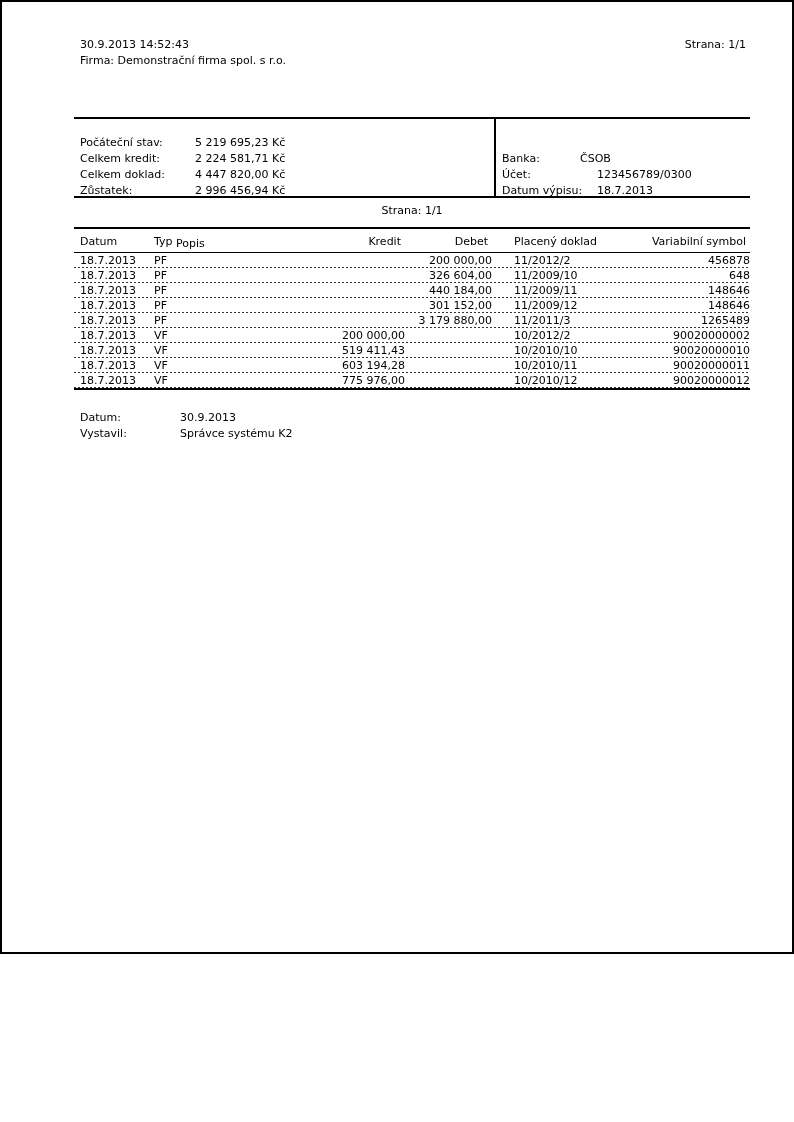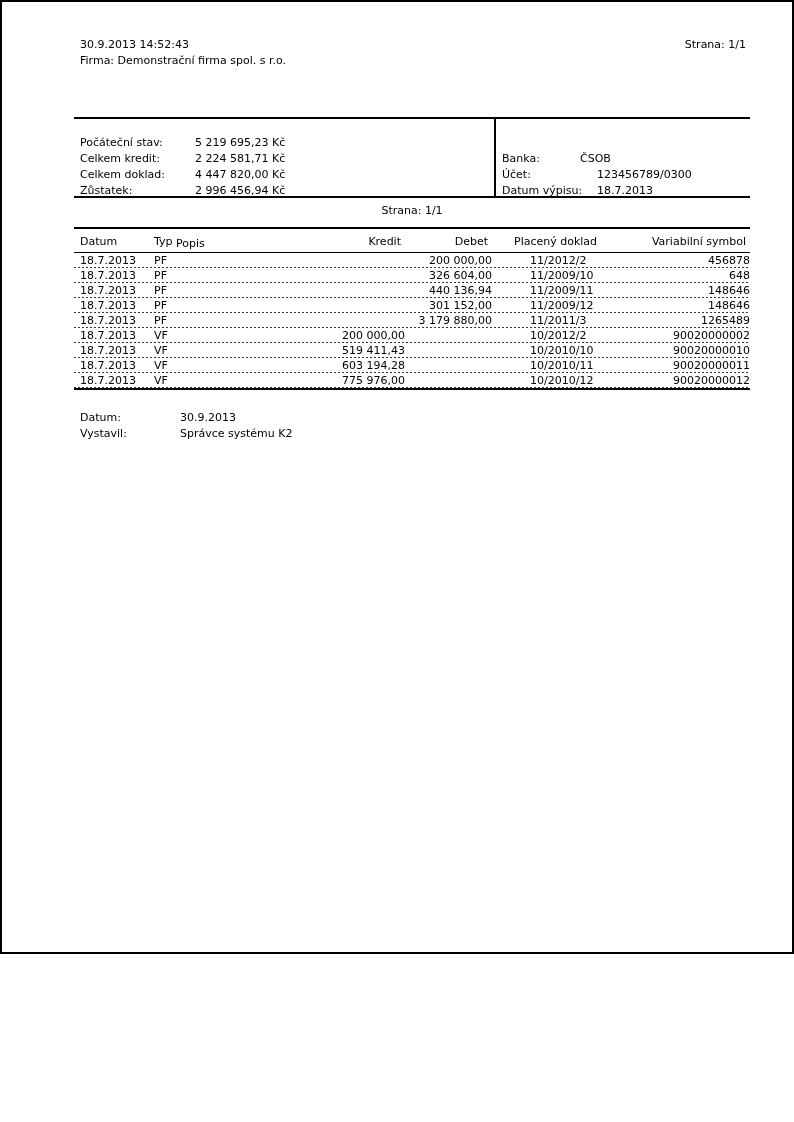--- a/index.html
+++ b/index.html
@@ -30,21 +30,21 @@
     position: absolute; left: 0; right: 0; bottom: 0; height: 1px;
     background-image: linear-gradient(to right, #333333 50%, transparent 50%);
     background-size: 4px 1px;
     background-repeat: repeat-x;
   }
   .cell { position: absolute; top: 1px; line-height: 14px; white-space: nowrap; }
   .c-datum  { left: 6px; }
   .c-typ    { left: 80px; }
   .c-kredit { right: 345px; }
   .c-debet  { right: 258px; }
-  .c-doklad { left: 456px; text-align: center; }
+  .c-doklad { left: 440px; text-align: center; }
   .c-symbol { right: 0px; }
 </style>
 </head>
 <body>
 
 <div class="page">
 
   <div class="abs" style="left:78px; top:36px;">30.9.2013  14:52:43</div>
   <div class="abs" style="left:78px; top:52px;">Firma: Demonstrační firma spol. s r.o.</div>
   <div class="abs right-align" style="right:46px; top:36px;">Strana: 1/1</div>
@@ -97,21 +97,21 @@
       <span class="cell c-kredit"></span>
       <span class="cell c-debet">326 604,00</span>
       <span class="cell c-doklad">11/2009/10</span>
       <span class="cell c-symbol">648</span>
       <span class="sep"></span>
     </div>
     <div class="trow">
       <span class="cell c-datum">18.7.2013</span>
       <span class="cell c-typ">PF</span>
       <span class="cell c-kredit"></span>
-      <span class="cell c-debet">440 136,94</span>
+      <span class="cell c-debet">440 184,00</span>
       <span class="cell c-doklad">11/2009/11</span>
       <span class="cell c-symbol">148646</span>
       <span class="sep"></span>
     </div>
     <div class="trow">
       <span class="cell c-datum">18.7.2013</span>
       <span class="cell c-typ">PF</span>
       <span class="cell c-kredit"></span>
       <span class="cell c-debet">301 152,00</span>
       <span class="cell c-doklad">11/2009/12</span>

